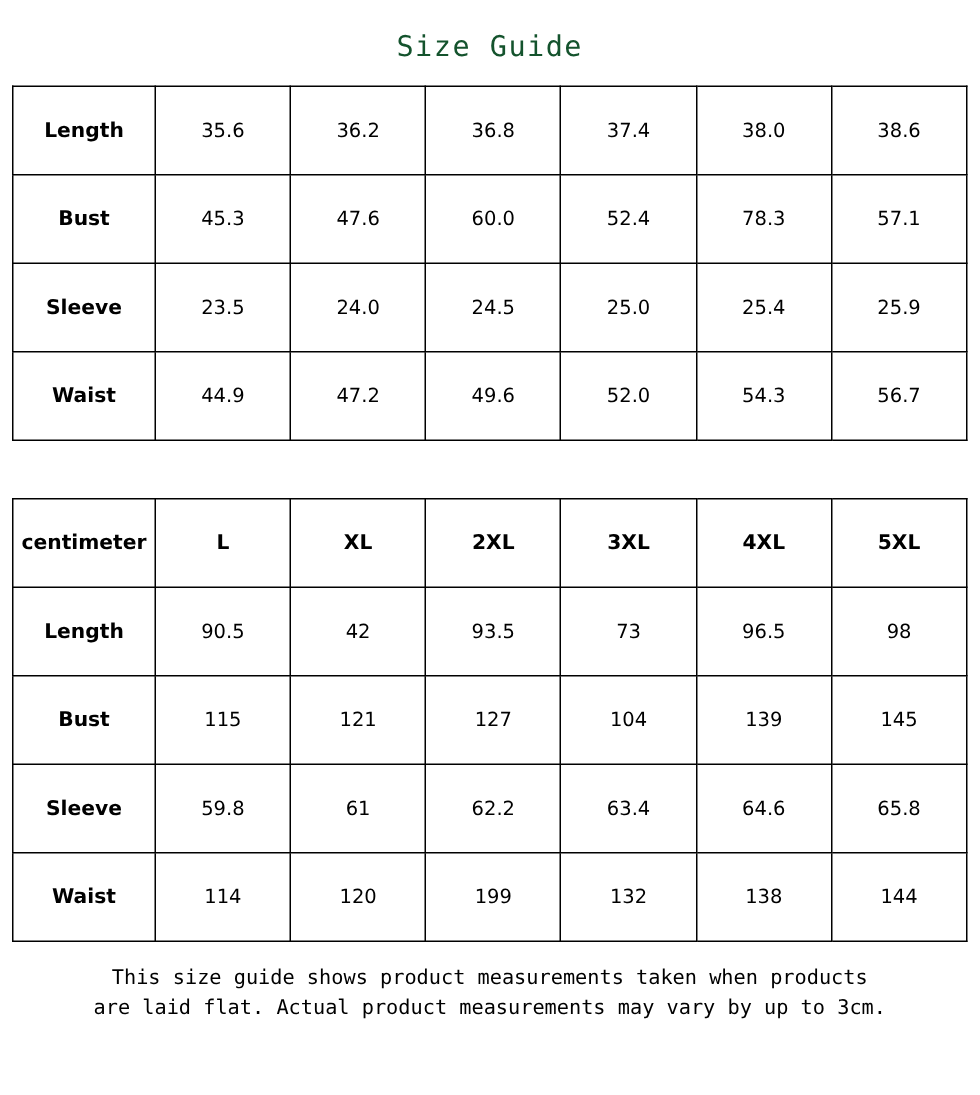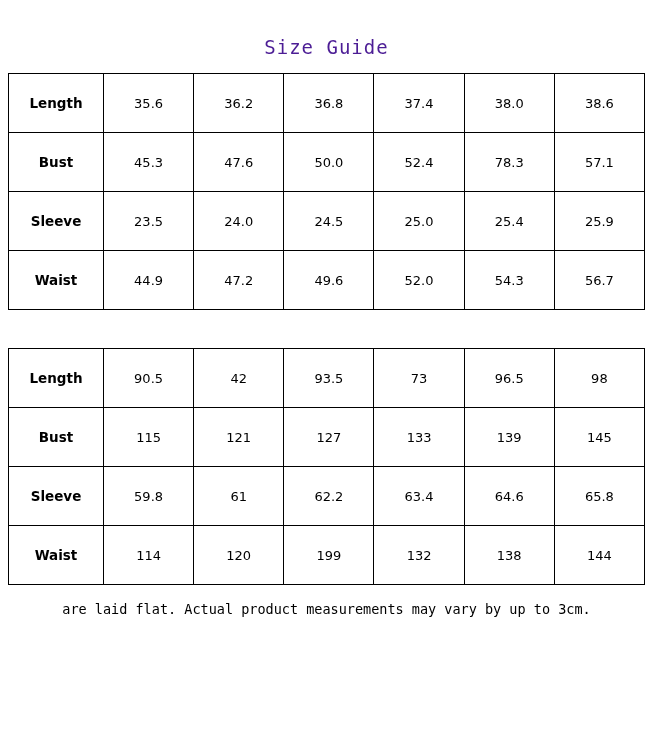--- a/index.html
+++ b/index.html
@@ -18,22 +18,22 @@
     width: 653px;
     height: 730px;
     position: relative;
     box-sizing: border-box;
   }
   .title {
     text-align: center;
     font-family: "DejaVu Sans Mono", monospace;
     font-size: 19px;
     letter-spacing: 1px;
-    color: #4c1d95;
-    padding-top: 36px;
+    color: #14532d;
+    padding-top: 20px;
     padding-bottom: 15px;
   }
   table.size-table {
     border-collapse: collapse;
     width: 637px;
     margin: 0 auto;
     table-layout: fixed;
   }
   table.size-table td {
     border: 1px solid #000000;
@@ -96,21 +96,21 @@
         <td>36.2</td>
         <td>36.8</td>
         <td>37.4</td>
         <td>38.0</td>
         <td>38.6</td>
       </tr>
       <tr>
         <td class="rowhead">Bust</td>
         <td>45.3</td>
         <td>47.6</td>
-        <td>50.0</td>
+        <td>60.0</td>
         <td>52.4</td>
         <td>78.3</td>
         <td>57.1</td>
       </tr>
       <tr>
         <td class="rowhead">Sleeve</td>
         <td>23.5</td>
         <td>24.0</td>
         <td>24.5</td>
         <td>25.0</td>
@@ -136,34 +136,43 @@
       <col class="col-first">
       <col>
         <col>
         <col>
         <col>
         <col>
         <col>
     </colgroup>
     <tbody>
       <tr>
+        <td class="corner">centimeter</td>
+        <td class="colhead">L</td>
+        <td class="colhead">XL</td>
+        <td class="colhead">2XL</td>
+        <td class="colhead">3XL</td>
+        <td class="colhead">4XL</td>
+        <td class="colhead">5XL</td>
+      </tr>
+      <tr>
         <td class="rowhead">Length</td>
         <td>90.5</td>
         <td>42</td>
         <td>93.5</td>
         <td>73</td>
         <td>96.5</td>
         <td>98</td>
       </tr>
       <tr>
         <td class="rowhead">Bust</td>
         <td>115</td>
         <td>121</td>
         <td>127</td>
-        <td>133</td>
+        <td>104</td>
         <td>139</td>
         <td>145</td>
       </tr>
       <tr>
         <td class="rowhead">Sleeve</td>
         <td>59.8</td>
         <td>61</td>
         <td>62.2</td>
         <td>63.4</td>
         <td>64.6</td>
@@ -175,16 +184,17 @@
         <td>120</td>
         <td>199</td>
         <td>132</td>
         <td>138</td>
         <td>144</td>
       </tr>
     </tbody>
   </table>
 
   <div class="footnote">
+    <div>This size guide shows product measurements taken when products</div>
     <div>are laid flat. Actual product measurements may vary by up to 3cm.</div>
   </div>
 
 </div>
 
 </body></html>

